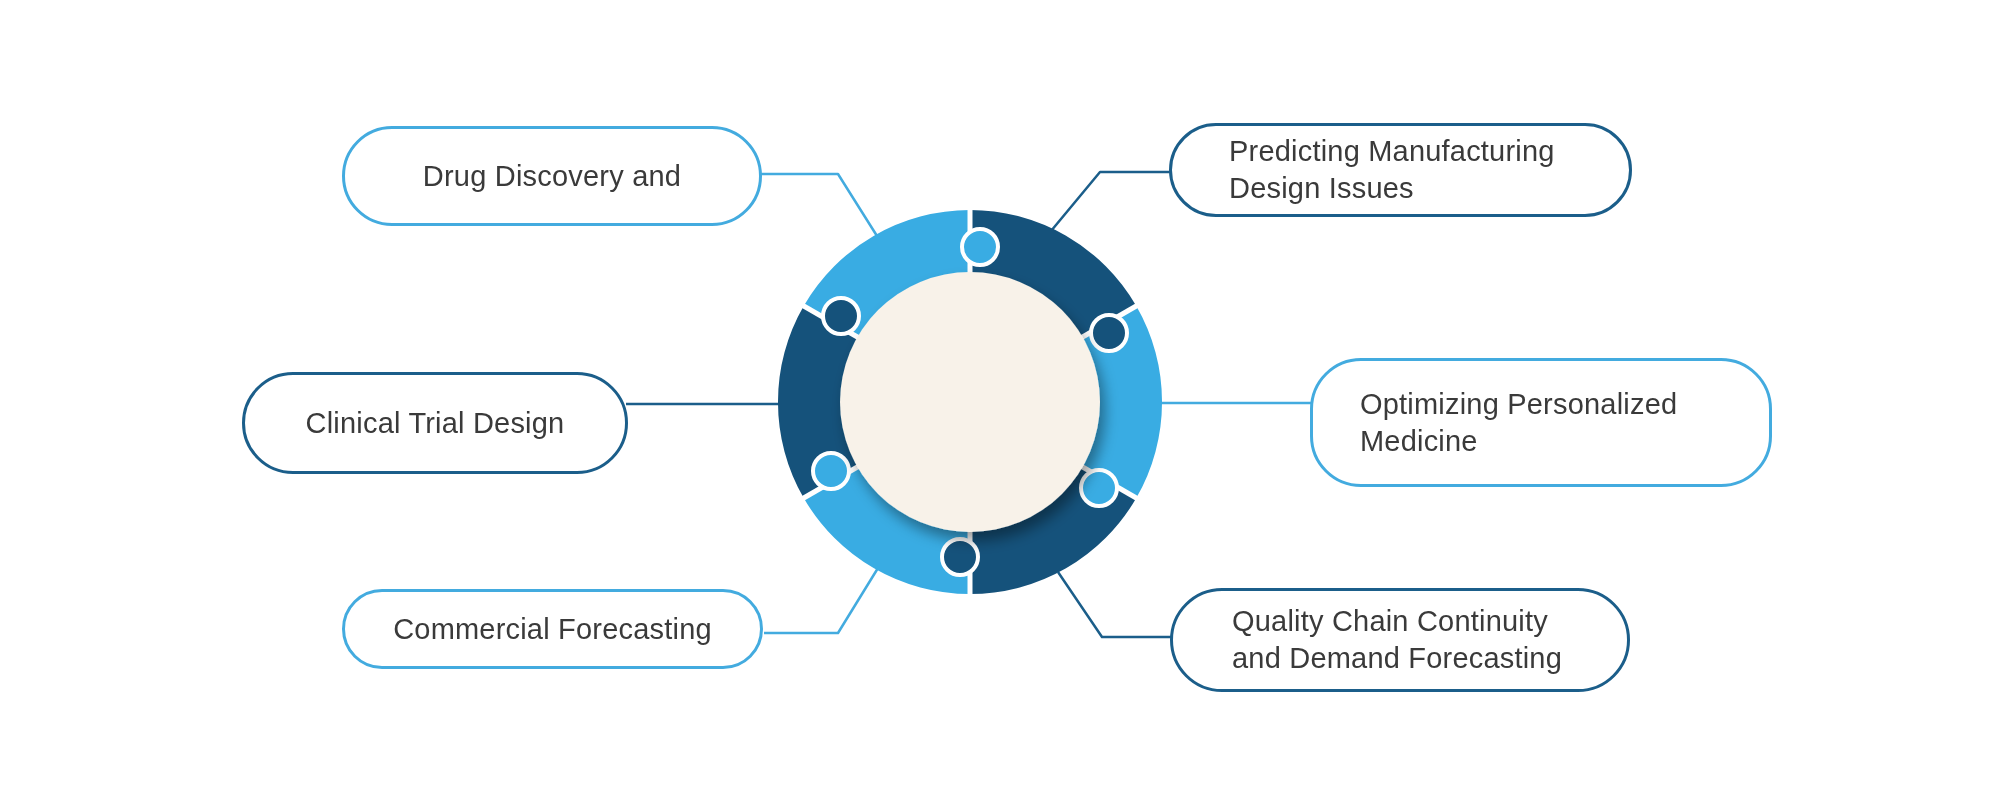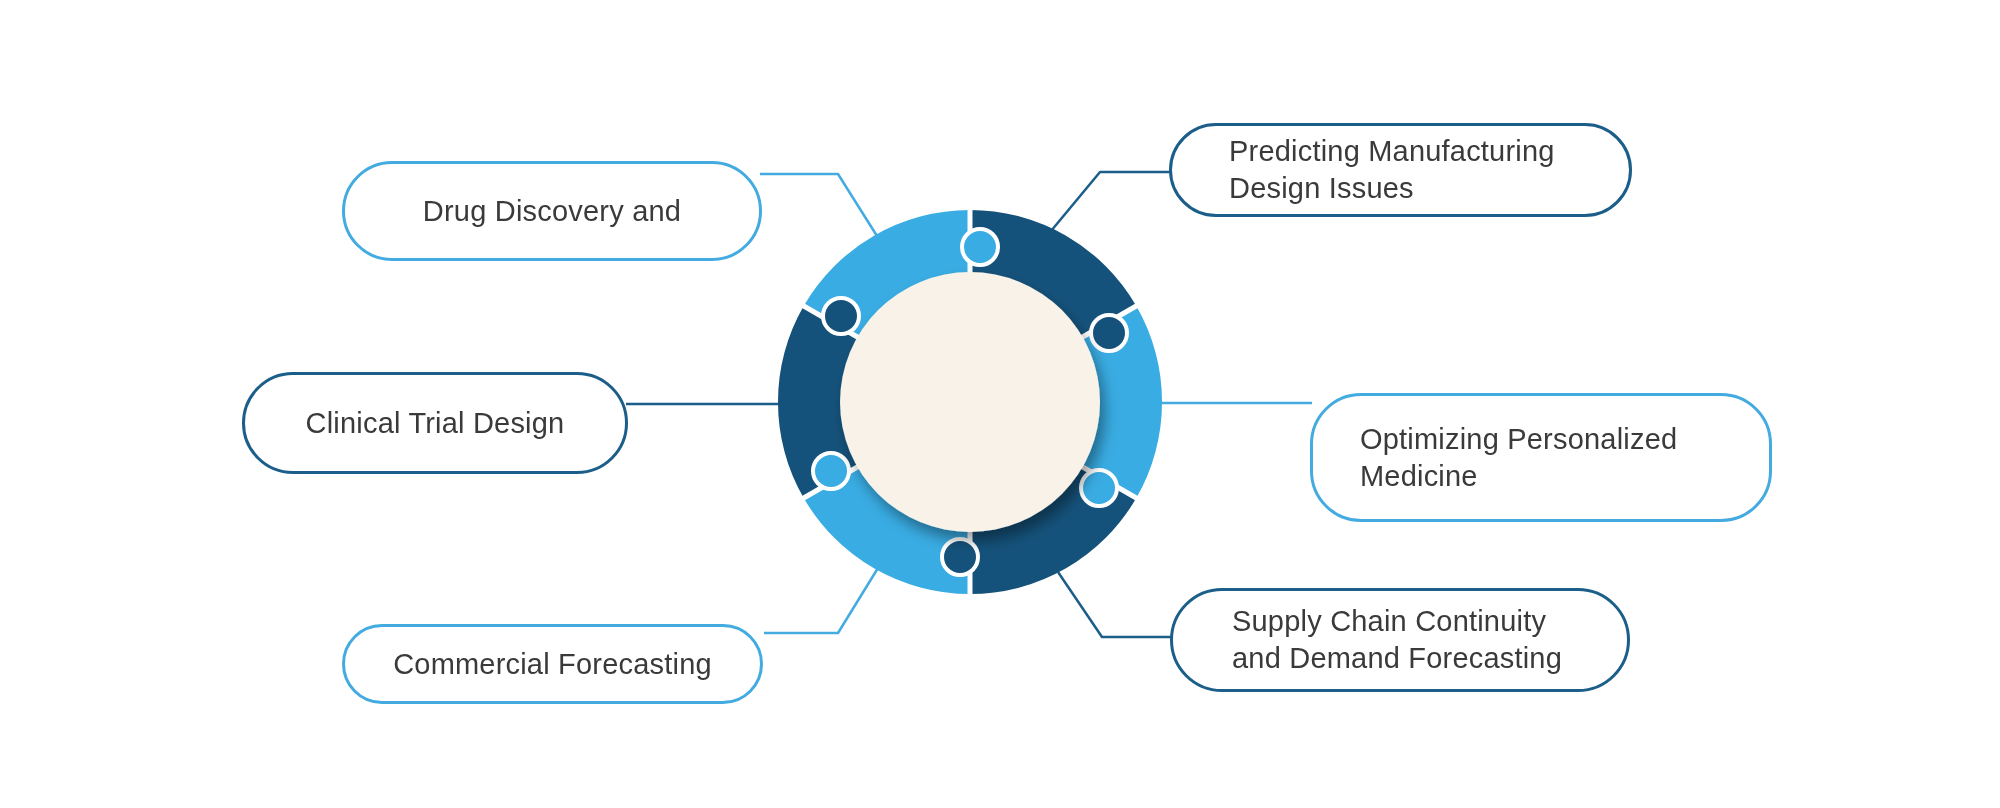--- a/index.html
+++ b/index.html
@@ -28,21 +28,21 @@
     border-style:solid;
     border-width:3.5px;
     display:flex;
     flex-direction:column;
     justify-content:center;
     font-size:29px;
     line-height:37px;
     color:var(--text);
     letter-spacing:0.2px;
   }
-  .node.light{border-color:var(--box-border-light);margin-top:35px;}
+  .node.light{border-color:var(--box-border-light);}
   .node.dark{border-color:var(--box-border-dark);}
   .node.align-center{align-items:center;text-align:center;}
   .node.align-left{align-items:flex-start;text-align:left;}
   .node span{display:block;}
 
   .node-drug        {left:342px;  top:126px; width:420px; height:100px; border-radius:50px;}
   .node-predicting  {left:1169px; top:123px; width:463px; height:94px;  border-radius:47px; padding-left:57px;}
   .node-clinical    {left:242px;  top:372px; width:386px; height:102px; border-radius:51px;}
   .node-optimizing  {left:1310px; top:358px; width:462px; height:129px; border-radius:51px; padding-left:47px;}
   .node-commercial  {left:342px;  top:589px; width:421px; height:80px; border-radius:50px;}
@@ -111,17 +111,17 @@
   <div class="node light align-left node-optimizing">
     <span>Optimizing Personalized</span>
     <span>Medicine</span>
   </div>
 
   <div class="node light align-center node-commercial">
     <span>Commercial Forecasting</span>
   </div>
 
   <div class="node dark align-left node-supply">
-    <span>Supply Chain Continuity</span>
+    <span>Quality Chain Continuity</span>
     <span>and Demand Forecasting</span>
   </div>
 
 </div>
 
 </body></html>

